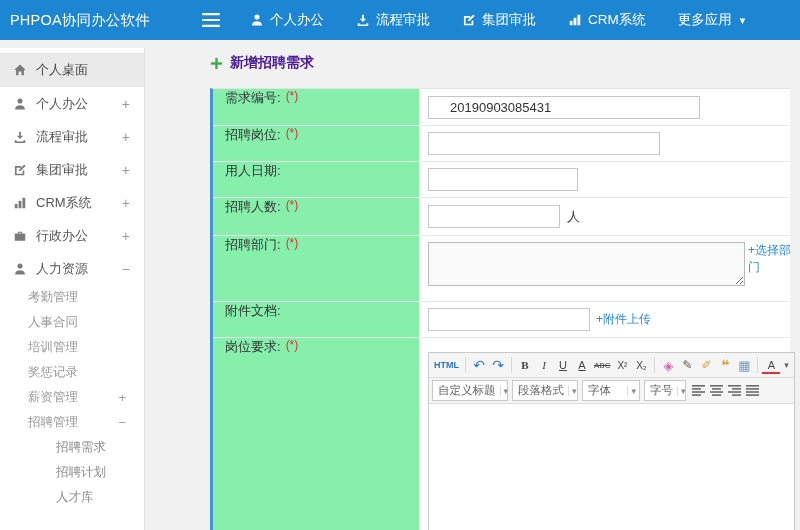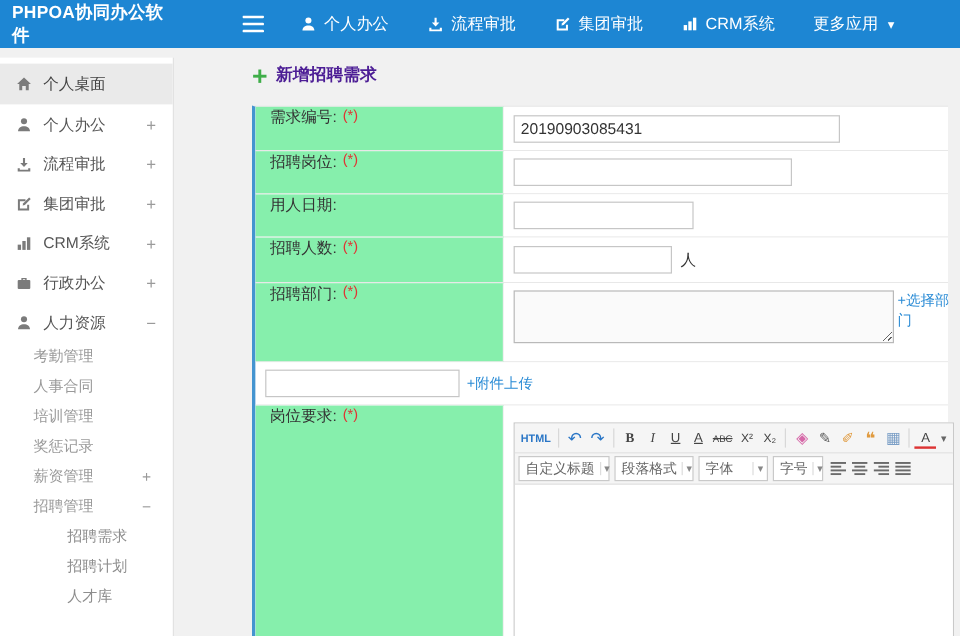--- a/index.html
+++ b/index.html
@@ -2,21 +2,21 @@
 <html><head>
 <meta charset="utf-8">
 <style>
   *{box-sizing:border-box;margin:0;padding:0}
   html,body{width:800px;height:530px;overflow:hidden}
   body{font-family:"Liberation Sans","DejaVu Sans",sans-serif;font-size:13px;color:#333;background:#f1f1f1;position:relative}
   svg{display:block}
 
   
   .header{position:absolute;top:0;left:0;width:800px;height:40px;background:#1d86d3;display:flex;align-items:center;color:#fff;z-index:5}
-  .logo{width:150px;padding-left:10px;font-weight:bold;font-size:14.5px;letter-spacing:.2px}
+  .logo{width:150px;padding-left:10px;font-weight:normal;font-size:14.5px;letter-spacing:.2px}
   .hamburger{margin-left:52px;cursor:pointer;display:flex;align-items:center}
   .hamburger svg{fill:#fff}
   .nav{display:flex;align-items:center;margin-left:30px;gap:32px}
   .nav-item{display:flex;align-items:center;gap:6px;font-size:13.5px;cursor:pointer;white-space:nowrap}
   .nav-item svg{fill:#fff;width:14px;height:14px}
   .nav-caret{font-size:11px;margin-left:2px}
 
   
   .sidebar{position:absolute;top:48px;left:0;width:145px;height:490px;background:#fff;border-right:1px solid #e2e2e2;padding-top:5px;overflow:hidden}
   .side-item{height:34px;display:flex;align-items:center;gap:9px;padding:0 14px 0 13px;color:#555;cursor:pointer;font-size:13px}
@@ -31,21 +31,21 @@
   
   .main{position:absolute;top:40px;left:145px;width:655px;height:490px;background:#f1f1f1;overflow:hidden}
   .page-title{display:flex;align-items:center;gap:7px;margin:14px 0 0 65px;font-weight:bold;font-size:14px;color:#4c1d95}
   .page-title svg{width:13px;height:13px;fill:#3fae49}
 
   .form-table{margin:16px 10px 0 65px;width:580px;background:#fff;border-left:3px solid #4494d0;border-top:1px solid #e3e3e3}
   .frow{display:flex;border-bottom:1px solid #e8e8e8;background:#fff}
   .fl{width:207px;flex-shrink:0;background:#86efac;display:flex;align-items:flex-start;padding-left:12px;gap:5px;border-right:1px solid #f1f1f1;font-size:13px;color:#333}
   .req{color:#e03333;font-size:12px}
   .fv{flex:1;display:flex;align-items:center;padding:6px 4px 6px 8px}
-  input.txt{height:23px;border:1px solid #c6c6c6;padding:0 5px;font-size:13px;font-family:inherit;color:#333;background:#fff}
+  input.txt{height:23px;border:1px solid #c6c6c6;padding:0 21px;font-size:13px;font-family:inherit;color:#333;background:#fff}
   .r-simple{min-height:34px}
   .r-first{min-height:37px}
   .r-count{min-height:38px}
   .r-dept{min-height:66px}
   .r-editor{height:346px}
   .suffix{margin-left:7px;color:#333}
   a.blue-link{color:#2a8bd5;text-decoration:none;font-size:12px;cursor:pointer}
   .fv-col{flex-direction:row;align-items:flex-start;justify-content:center;gap:3px}
   textarea.dept-box{width:348px;height:44px;border:1px solid #b9b9b9;background:#fafafa;font-family:inherit;font-size:13px;padding:3px}
   .r-editor .fv{align-items:flex-start}
@@ -298,20 +298,23 @@
         <span>招聘部门:</span>
         <span class="req">(*)</span>
       </div>
       <div class="fv fv-col">
         <textarea class="dept-box" style=""></textarea>
         <a class="blue-link">+选择部门</a>
       </div>
     </div>
 
     <div class="frow r-simple">
+      <div class="fl">
+        <span>附件文档:</span>
+      </div>
       <div class="fv">
         <input class="txt" style="width: 162px;">
         <a class="blue-link" style="margin-left:6px">+附件上传</a>
       </div>
     </div>
 
     <div class="frow r-editor">
       <div class="fl">
         <span>岗位要求:</span>
         <span class="req">(*)</span>

